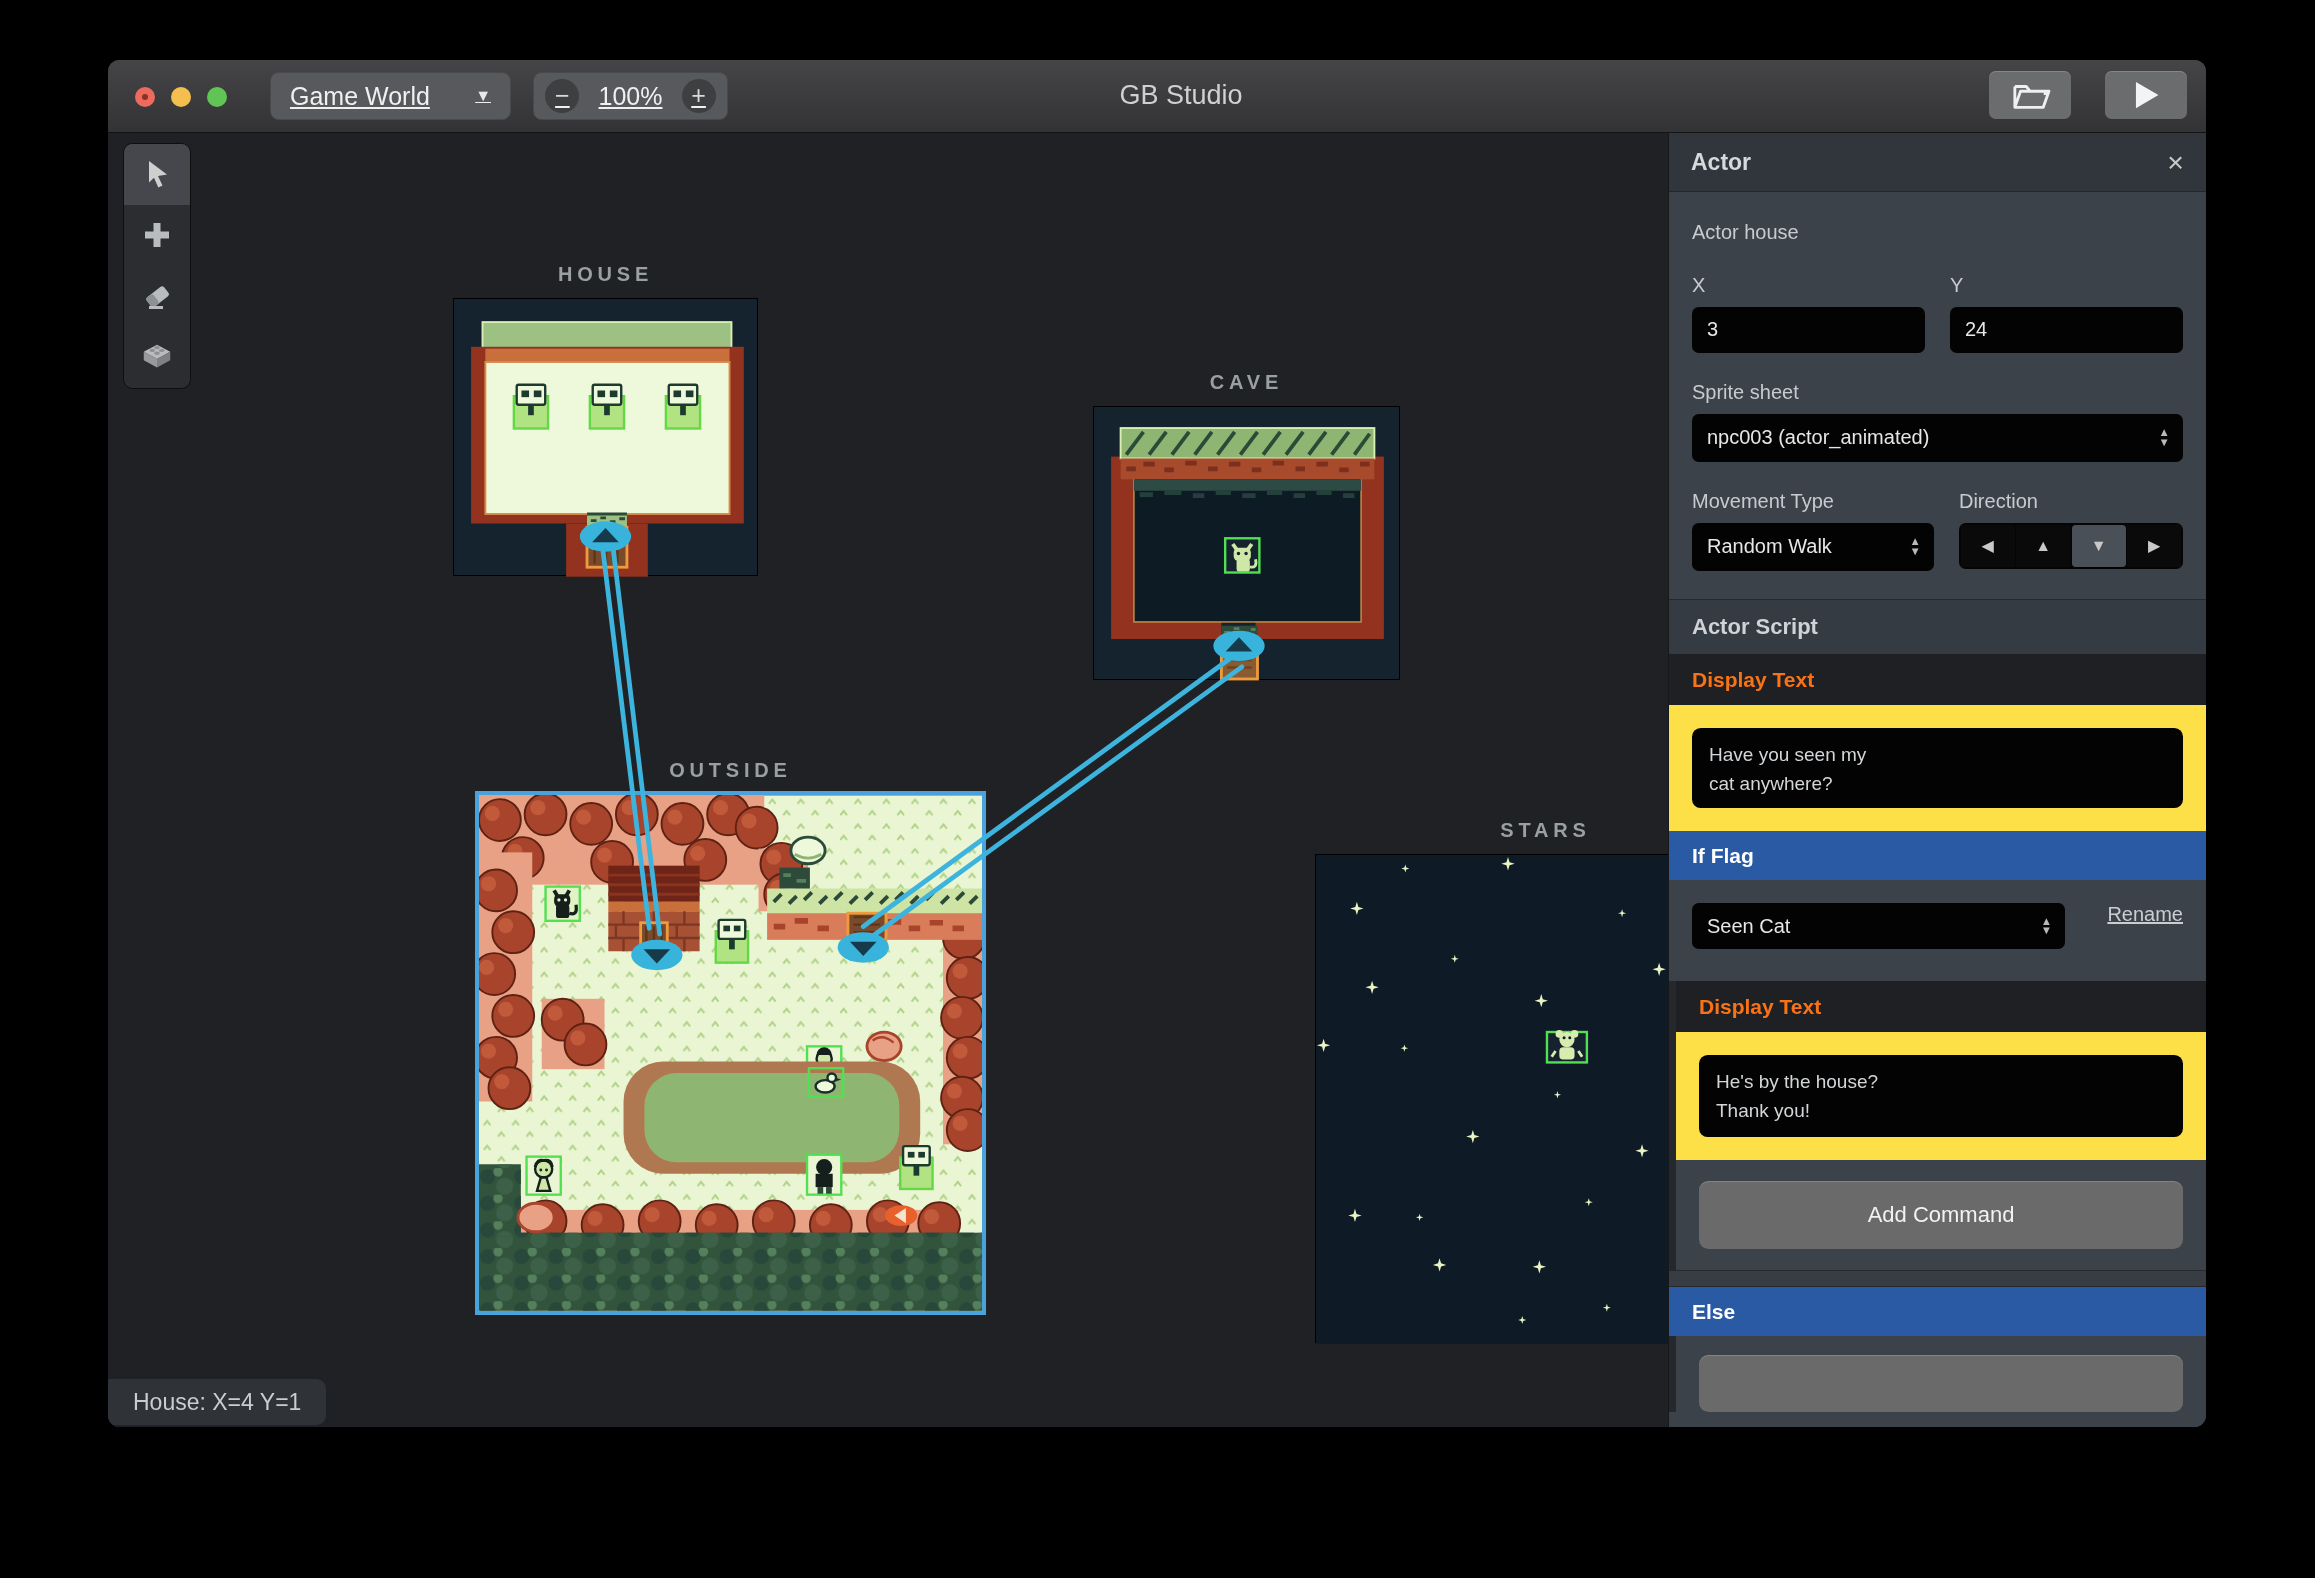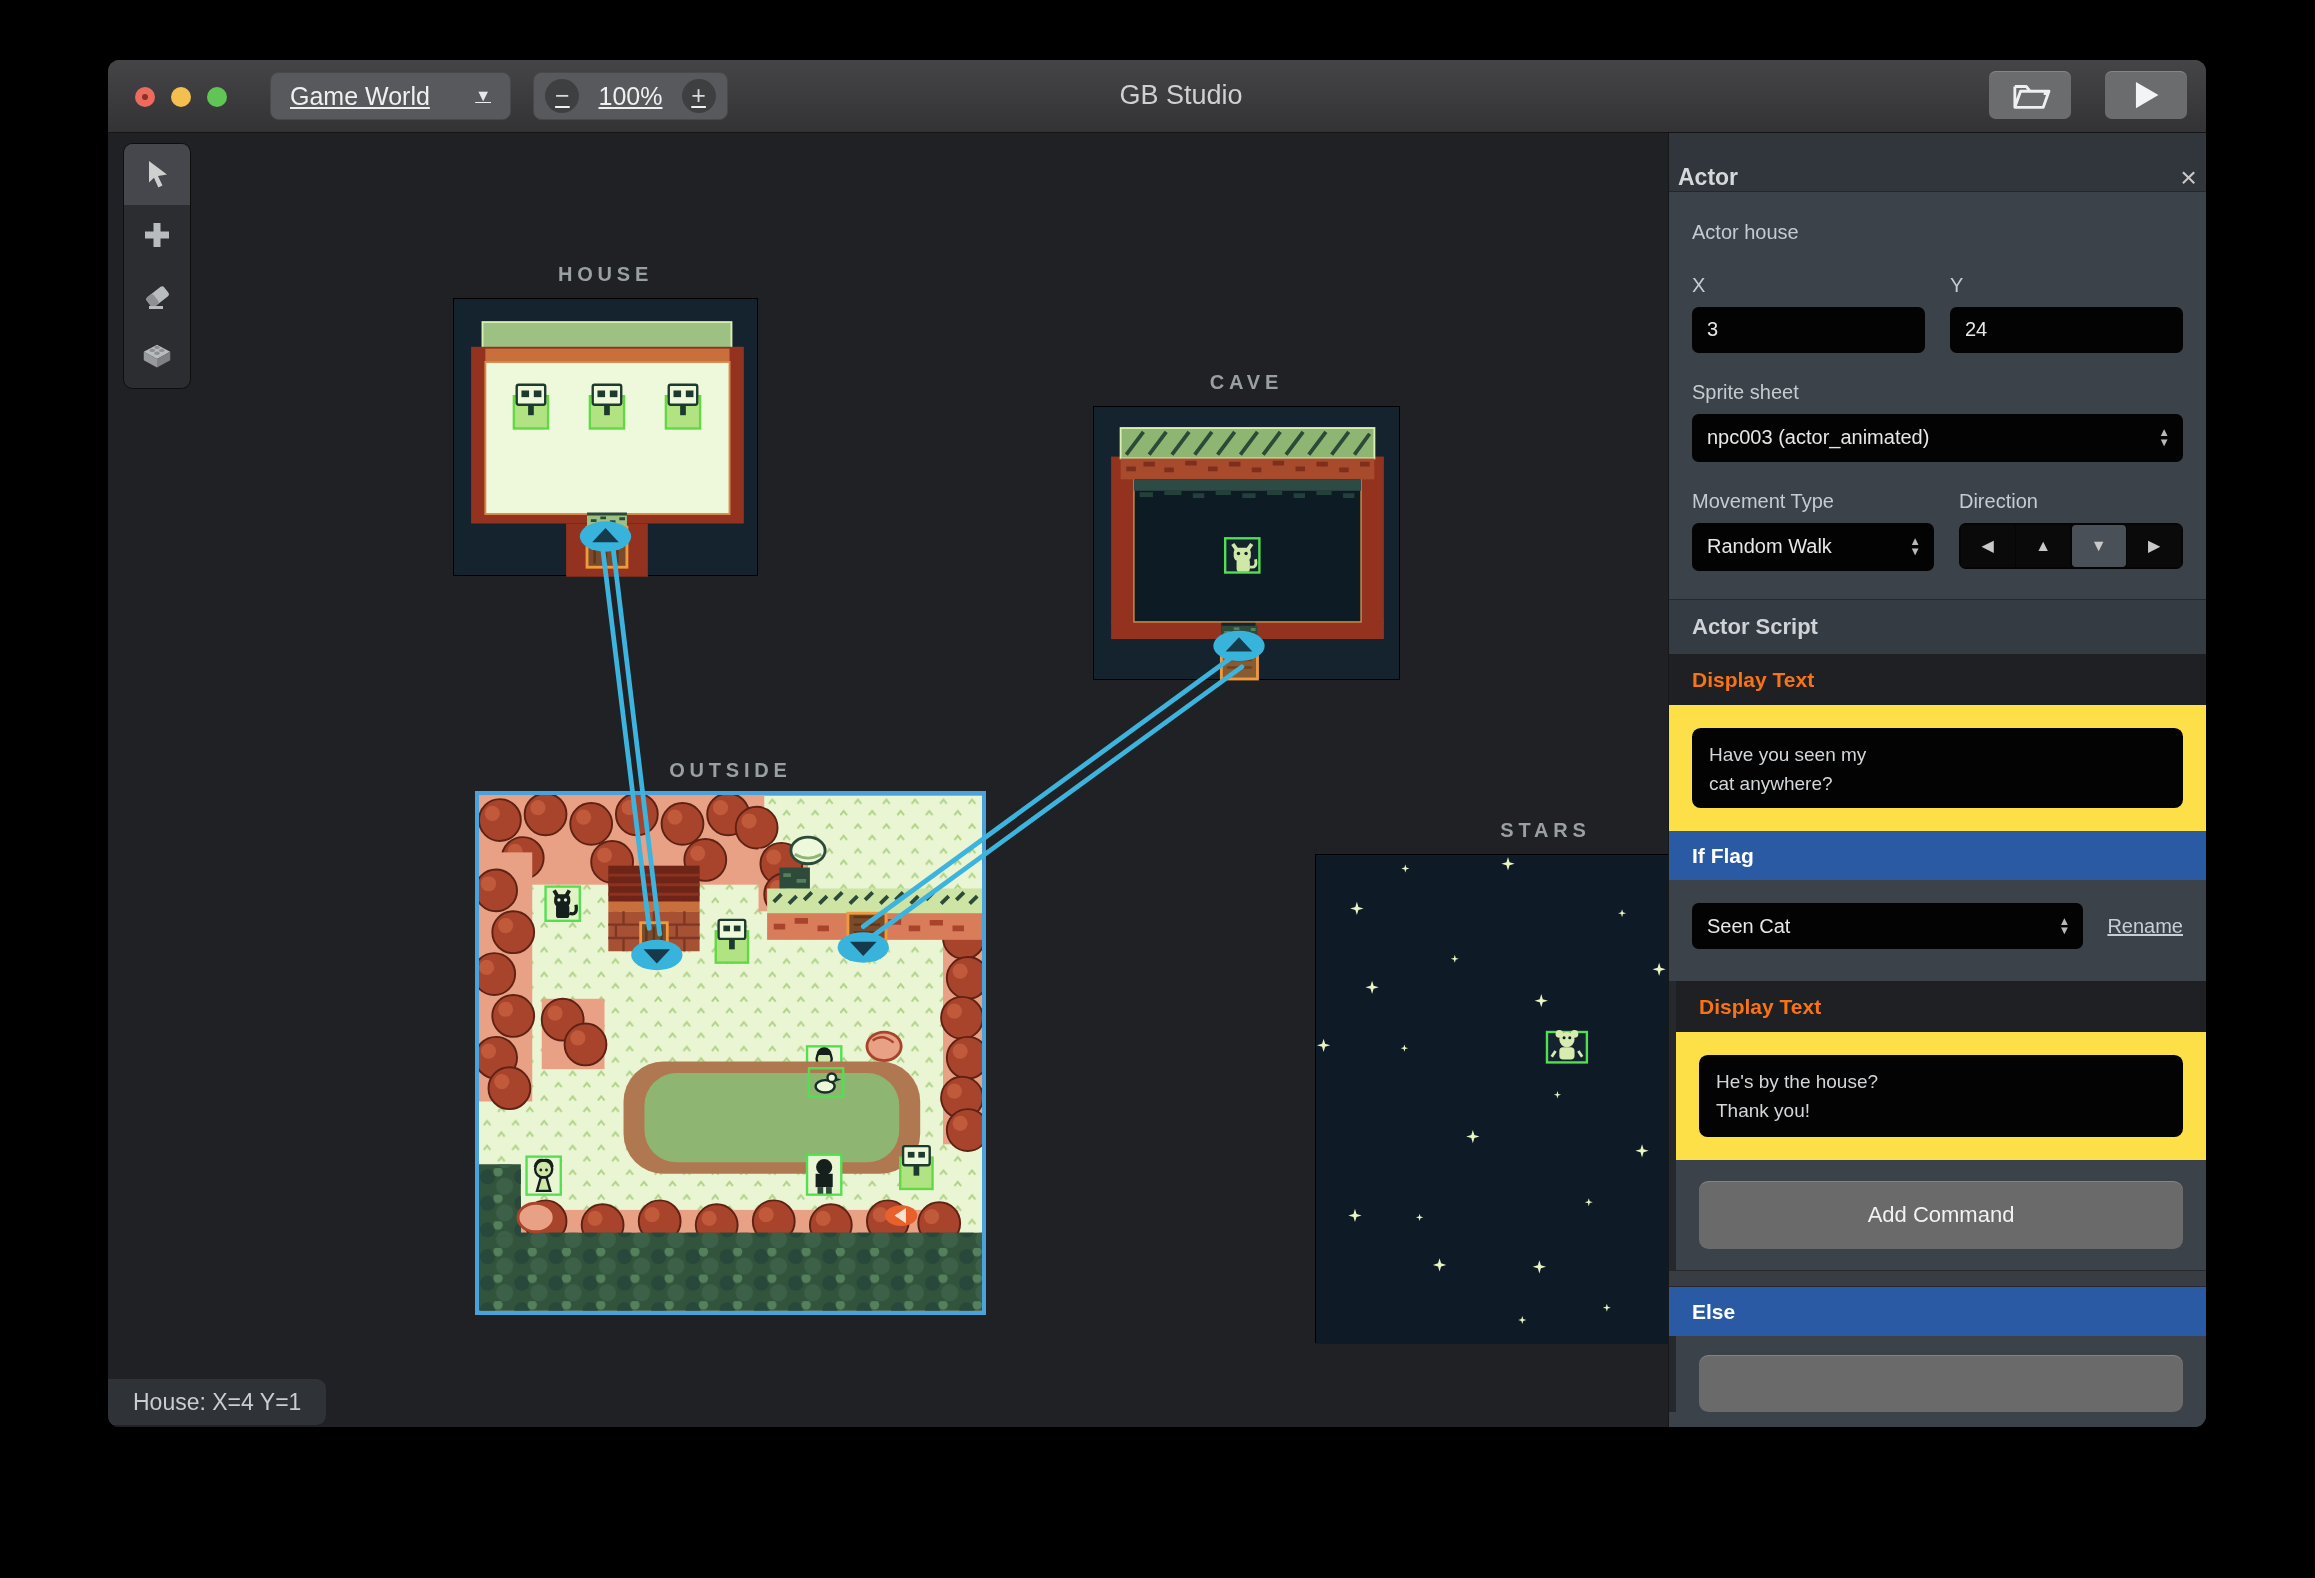--- a/index.html
+++ b/index.html
@@ -48,21 +48,21 @@
 
   #overlay { position:absolute; left:0; top:0; z-index:3; pointer-events:none; }
 
   .statusbar { position:absolute; left:0; top:1246px; height:46px; padding:0 25px; background:#2f3236;
     border-radius:0 9.5px 9.5px 0; display:flex; align-items:center; font-size:23px; color:#c9ccd0; z-index:6; }
 
   
   .sidebar { position:absolute; top:73px; right:0; width:538px; height:1294px; background:#3c424a;
     border-left:1.9px solid #17181a; overflow:hidden; z-index:9; }
   .sb-header { height:59px; background:#31363c; border-bottom:1.9px solid #24262a; display:flex;
-    align-items:flex-end; justify-content:space-between; padding:0 9px; }
+    align-items:center; justify-content:space-between; padding:0 22px; }
   .sb-title { font-size:23px; font-weight:bold; color:#d6d9dc; }
   .sb-close { font-size:28.5px; color:#c9c9c9; line-height:1; }
   .sb-form { padding:0 23px 28.5px; }
   .lbl { margin-top:28.5px; font-size:20px; color:#c6cbd1; height:25px; }
   .inp { margin-top:7.6px; width:100%; height:46px; background:#030303; border:none; border-radius:6.7px;
     color:#e6e6e6; font-size:20px; padding:0 15px; font-family:"Liberation Sans",sans-serif; }
   .inp.dim { color:#8f9499; }
   .two-col { display:flex; gap:25px; }
   .two-col > div { flex:1; }
   .fake-select { margin-top:7.6px; height:48px; background:#030303; border-radius:6.7px; display:flex;
@@ -76,21 +76,21 @@
 
   .sec-header { height:55px; background:#353b42; border-top:1.9px solid #26282c; display:flex;
     align-items:center; padding:0 23px; font-size:22px; font-weight:bold; color:#cfd3d8; }
   .evt-header { height:51px; background:#1e2023; display:flex; align-items:center; padding:0 23px;
     font-size:21px; font-weight:bold; color:#f97316; }
   .evt-header.blue { background:#2b5aa5; height:49px; color:#fff; }
   .evt-body { padding:23px; background:#fde047; }
   .textarea { width:100%; background:#030303; border-radius:8.6px; color:#d3d6d8; font-size:19px;
     line-height:1.55; padding:11.4px 17px; white-space:pre-line; }
   .ta1 { height:80px; } .ta2 { height:82px; }
-  .flag-row { padding:23px 23px 32px; display:flex; align-items:center; gap:24px; }
+  .flag-row { padding:23px 23px 32px; display:flex; align-items:flex-start; gap:42px; }
   .flag-row .fake-select { margin-top:0; flex:1; height:46px; }
   .rename { font-size:20px; color:#c9ced4; text-decoration:underline; white-space:nowrap; }
   .nested { border-left:7.6px solid #25282c; }
   .btn-area { padding:21px 23px; }
   .add-btn { width:100%; height:68px; background:#6a6a6a; border:none; border-radius:9.5px; color:#f2f2f2;
     font-size:22px; font-family:"Liberation Sans",sans-serif; box-shadow:inset 0 1px 0 rgba(255,255,255,.18); }
   .gap-strip { height:17px; background:#383d44; border-top:1.9px solid #26282c; border-bottom:1.9px solid #26282c; }
   .stub-area { padding:19px 23px 0; }
   .stub-btn { width:100%; height:57px; background:#6a6a6a; border-radius:9.5px;
     box-shadow:inset 0 1px 0 rgba(255,255,255,.18); }

